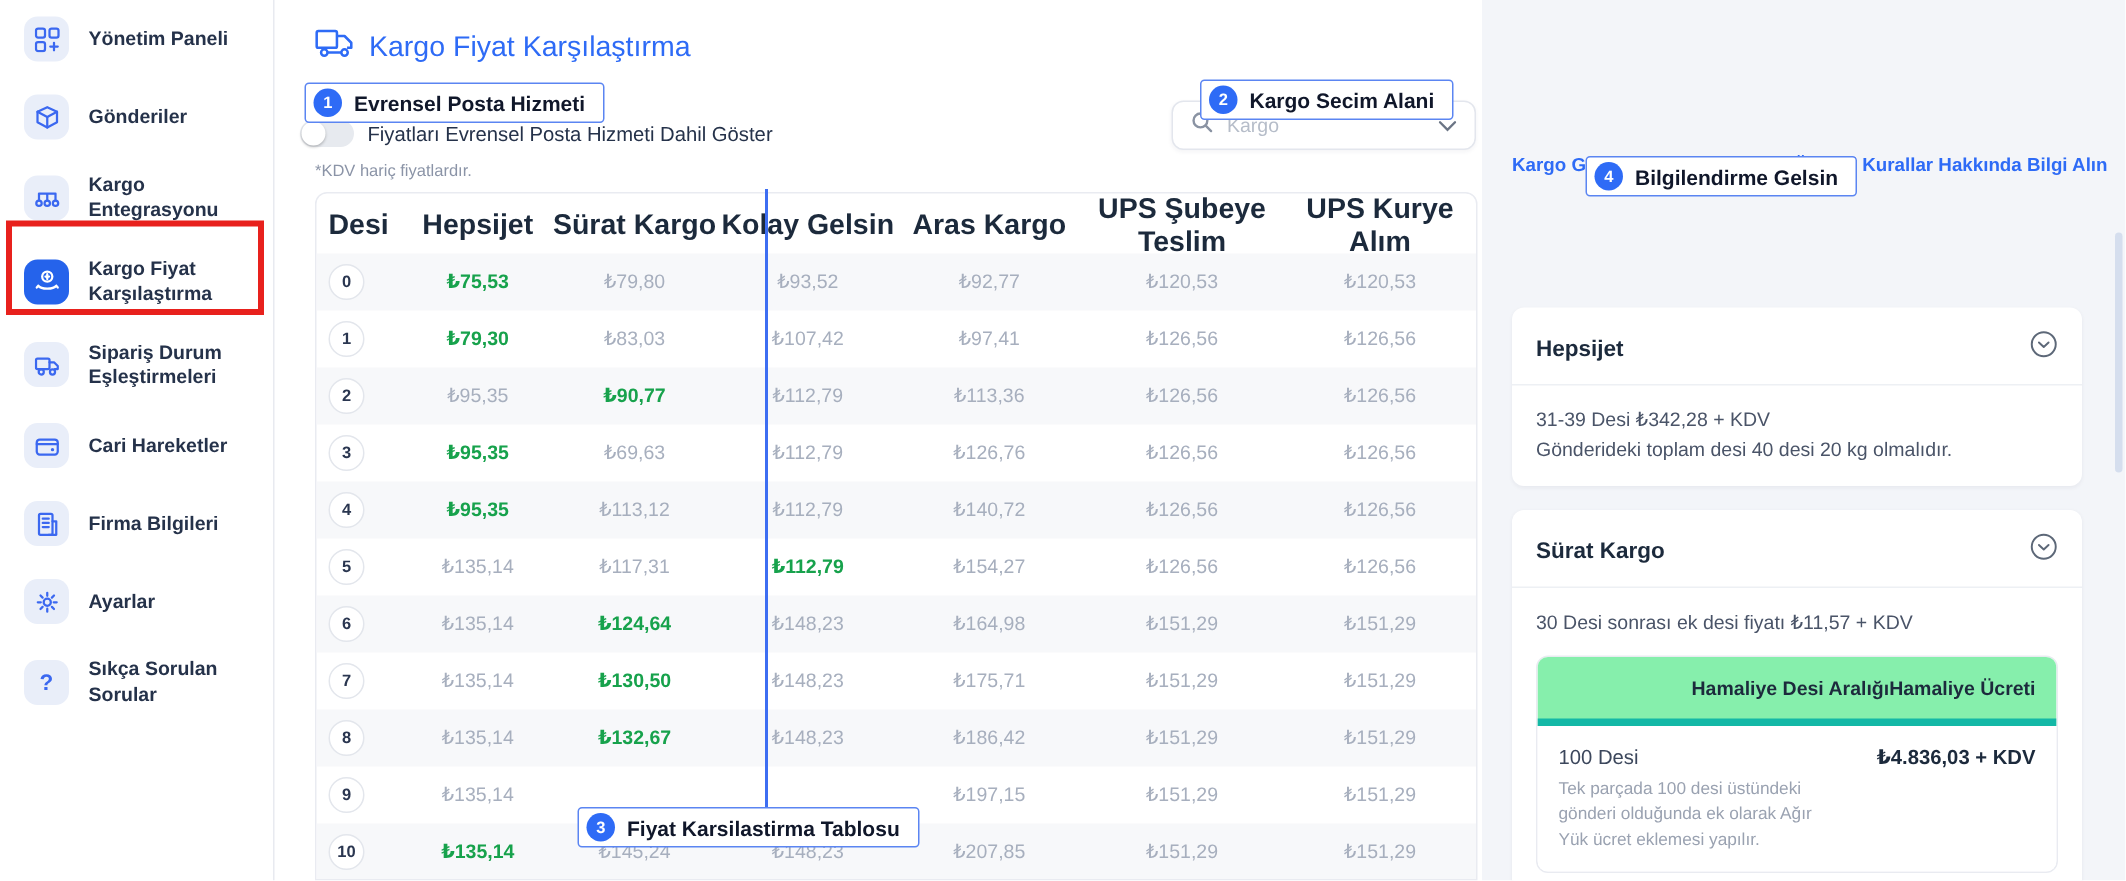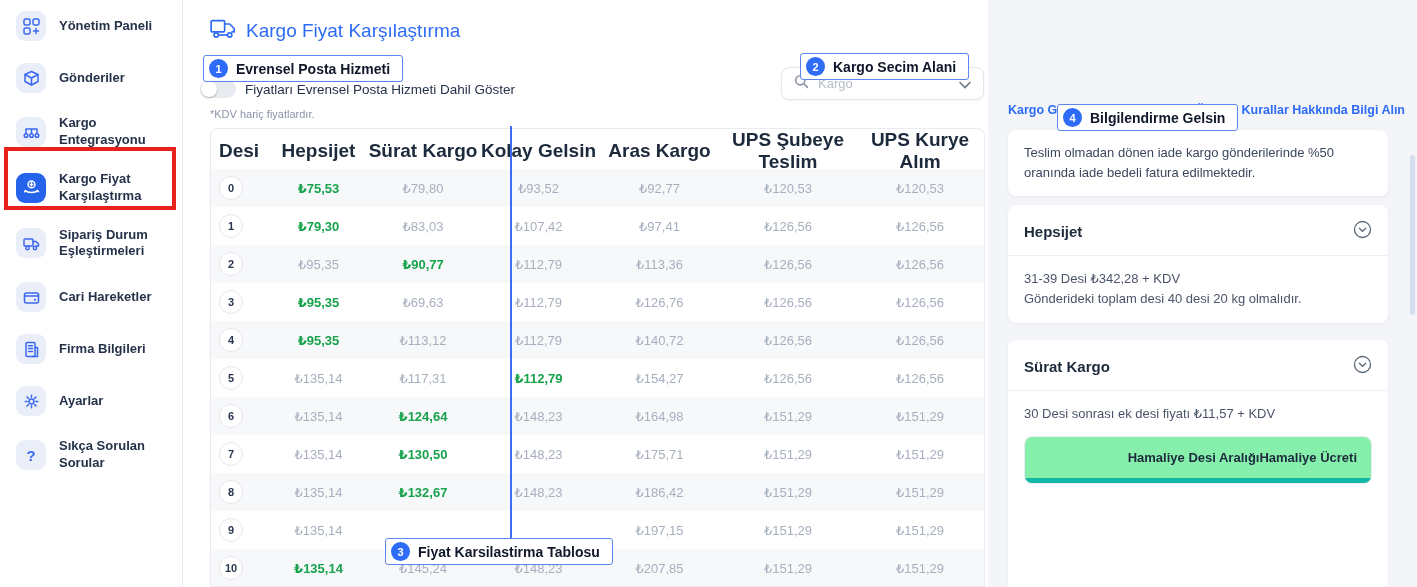--- a/index.html
+++ b/index.html
@@ -350,21 +350,20 @@
 </div>
 <div class="annot-badge" style="left:1057px; top:104px;">
   <span class="num">4</span>
   <span class="lbl">Bilgilendirme Gelsin</span>
 </div>
 
 <aside class="right-panel">
   <span class="rp-link left">Kargo Gönder</span>
   <span class="rp-link right">e Önemli Kurallar Hakkında Bilgi Alın</span>
 
-  <div class="card info-card">Teslim olmadan dönen iade kargo gönderilerinde %50 oranında iade bedeli fatura edilmektedir.</div>
 
   <div class="card" style="top:205px;">
     <div class="carrier-head">
       <span class="carrier-title">Hepsijet</span>
       <span>
         <svg width="19" height="19" viewBox="0 0 19 19" fill="none" stroke="#5d6878" stroke-width="1.3" stroke-linecap="round" stroke-linejoin="round">
           <circle cx="9.5" cy="9.5" r="8"></circle>
             <path d="M6.3 8.3 L9.5 11.3 L12.7 8.3"></path>
         </svg>
       </span>
@@ -385,18 +384,25 @@
         </svg>
       </span>
     </div>
     <div class="carrier-body">
       <div>30 Desi sonrası ek desi fiyatı ₺11,57 + KDV</div>
       <div class="ham-table">
         <div class="ham-head">
           <span>Hamaliye Desi Aralığı</span>
           <span>Hamaliye Ücreti</span>
         </div>
+        <div class="ham-row">
+          <div class="ham-range">
+            <div class="r1">100 Desi</div>
+            <div class="r2">Tek parçada 100 desi üstündeki gönderi olduğunda ek olarak Ağır Yük ücret eklemesi yapılır.</div>
+          </div>
+          <div class="ham-fee">₺4.836,03 + KDV</div>
+        </div>
       </div>
     </div>
   </div>
 
   <div class="scroll-thumb"></div>
 </aside>
 
 </body></html>

